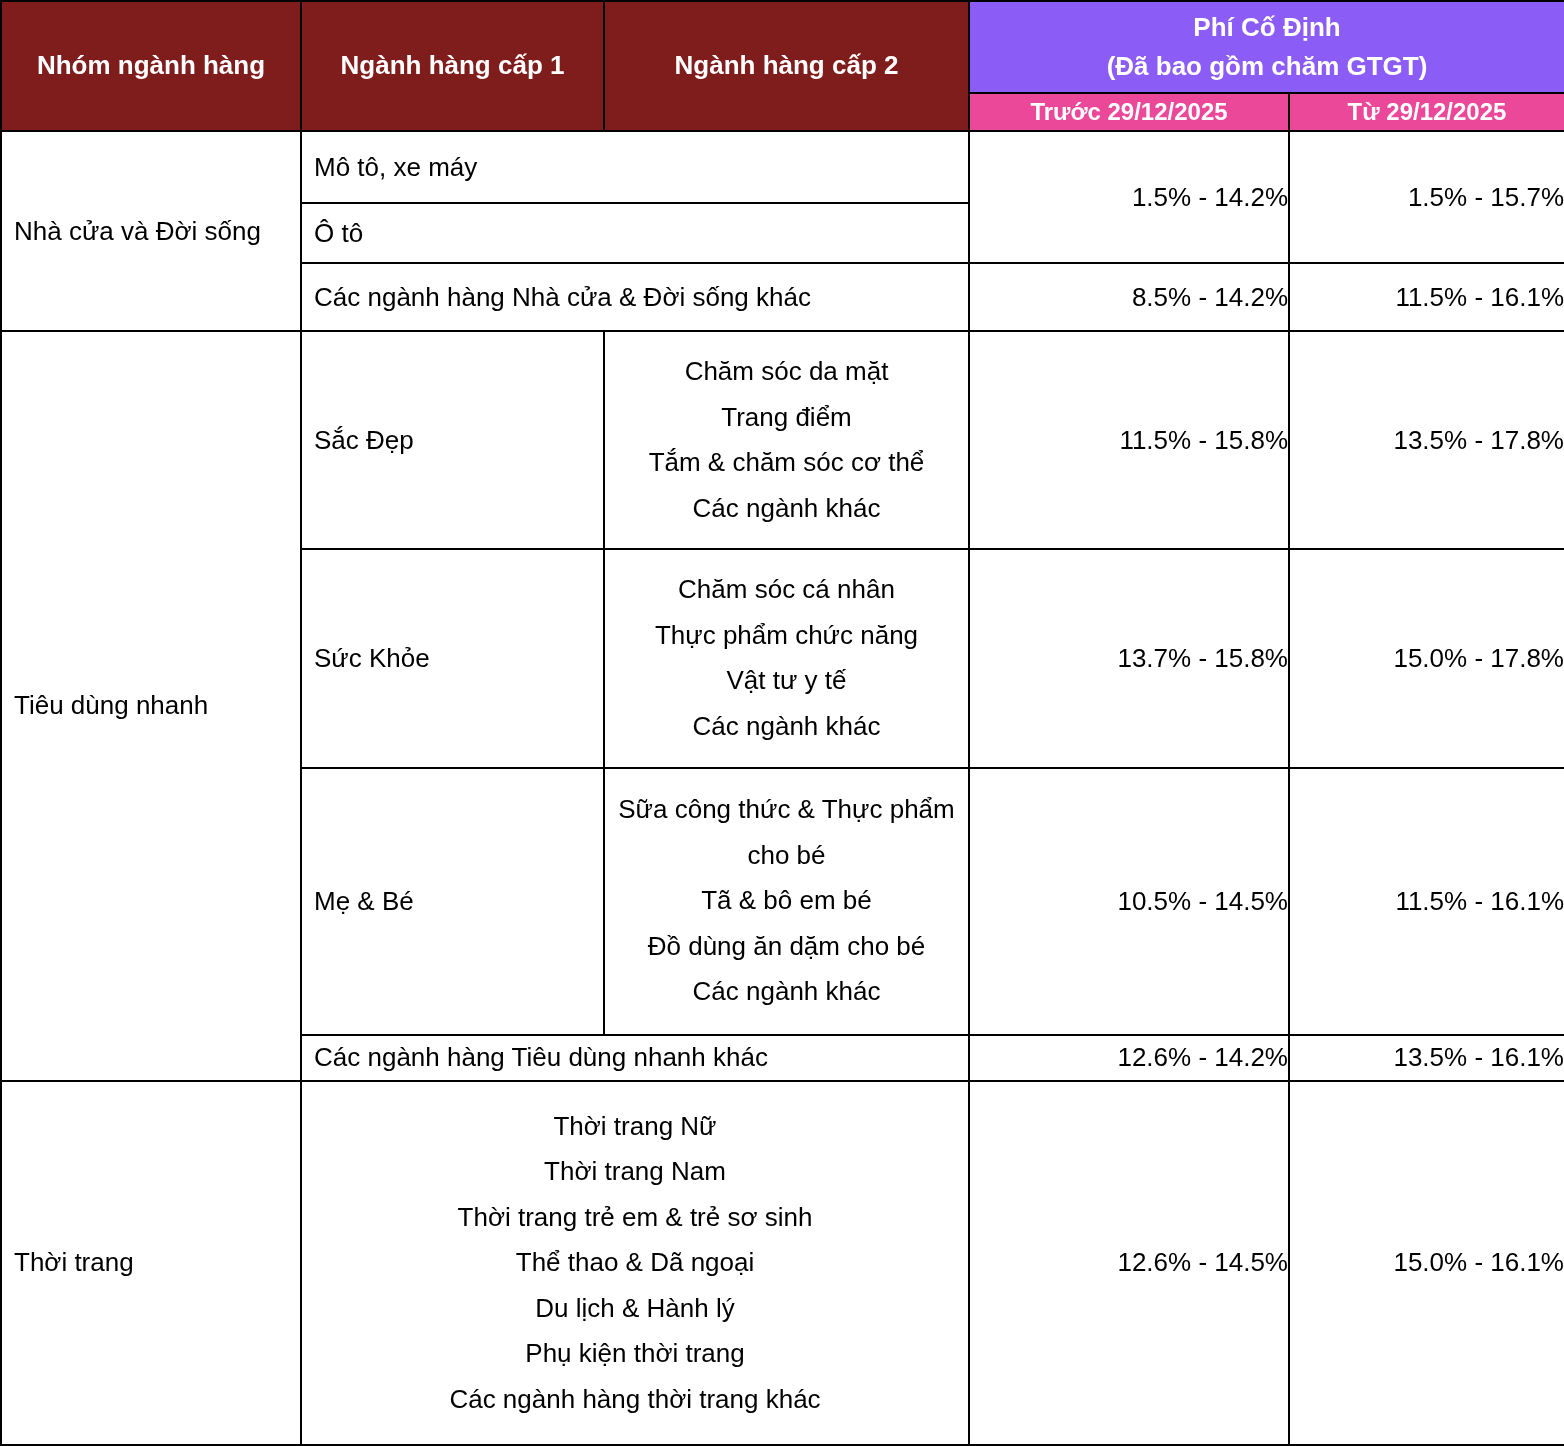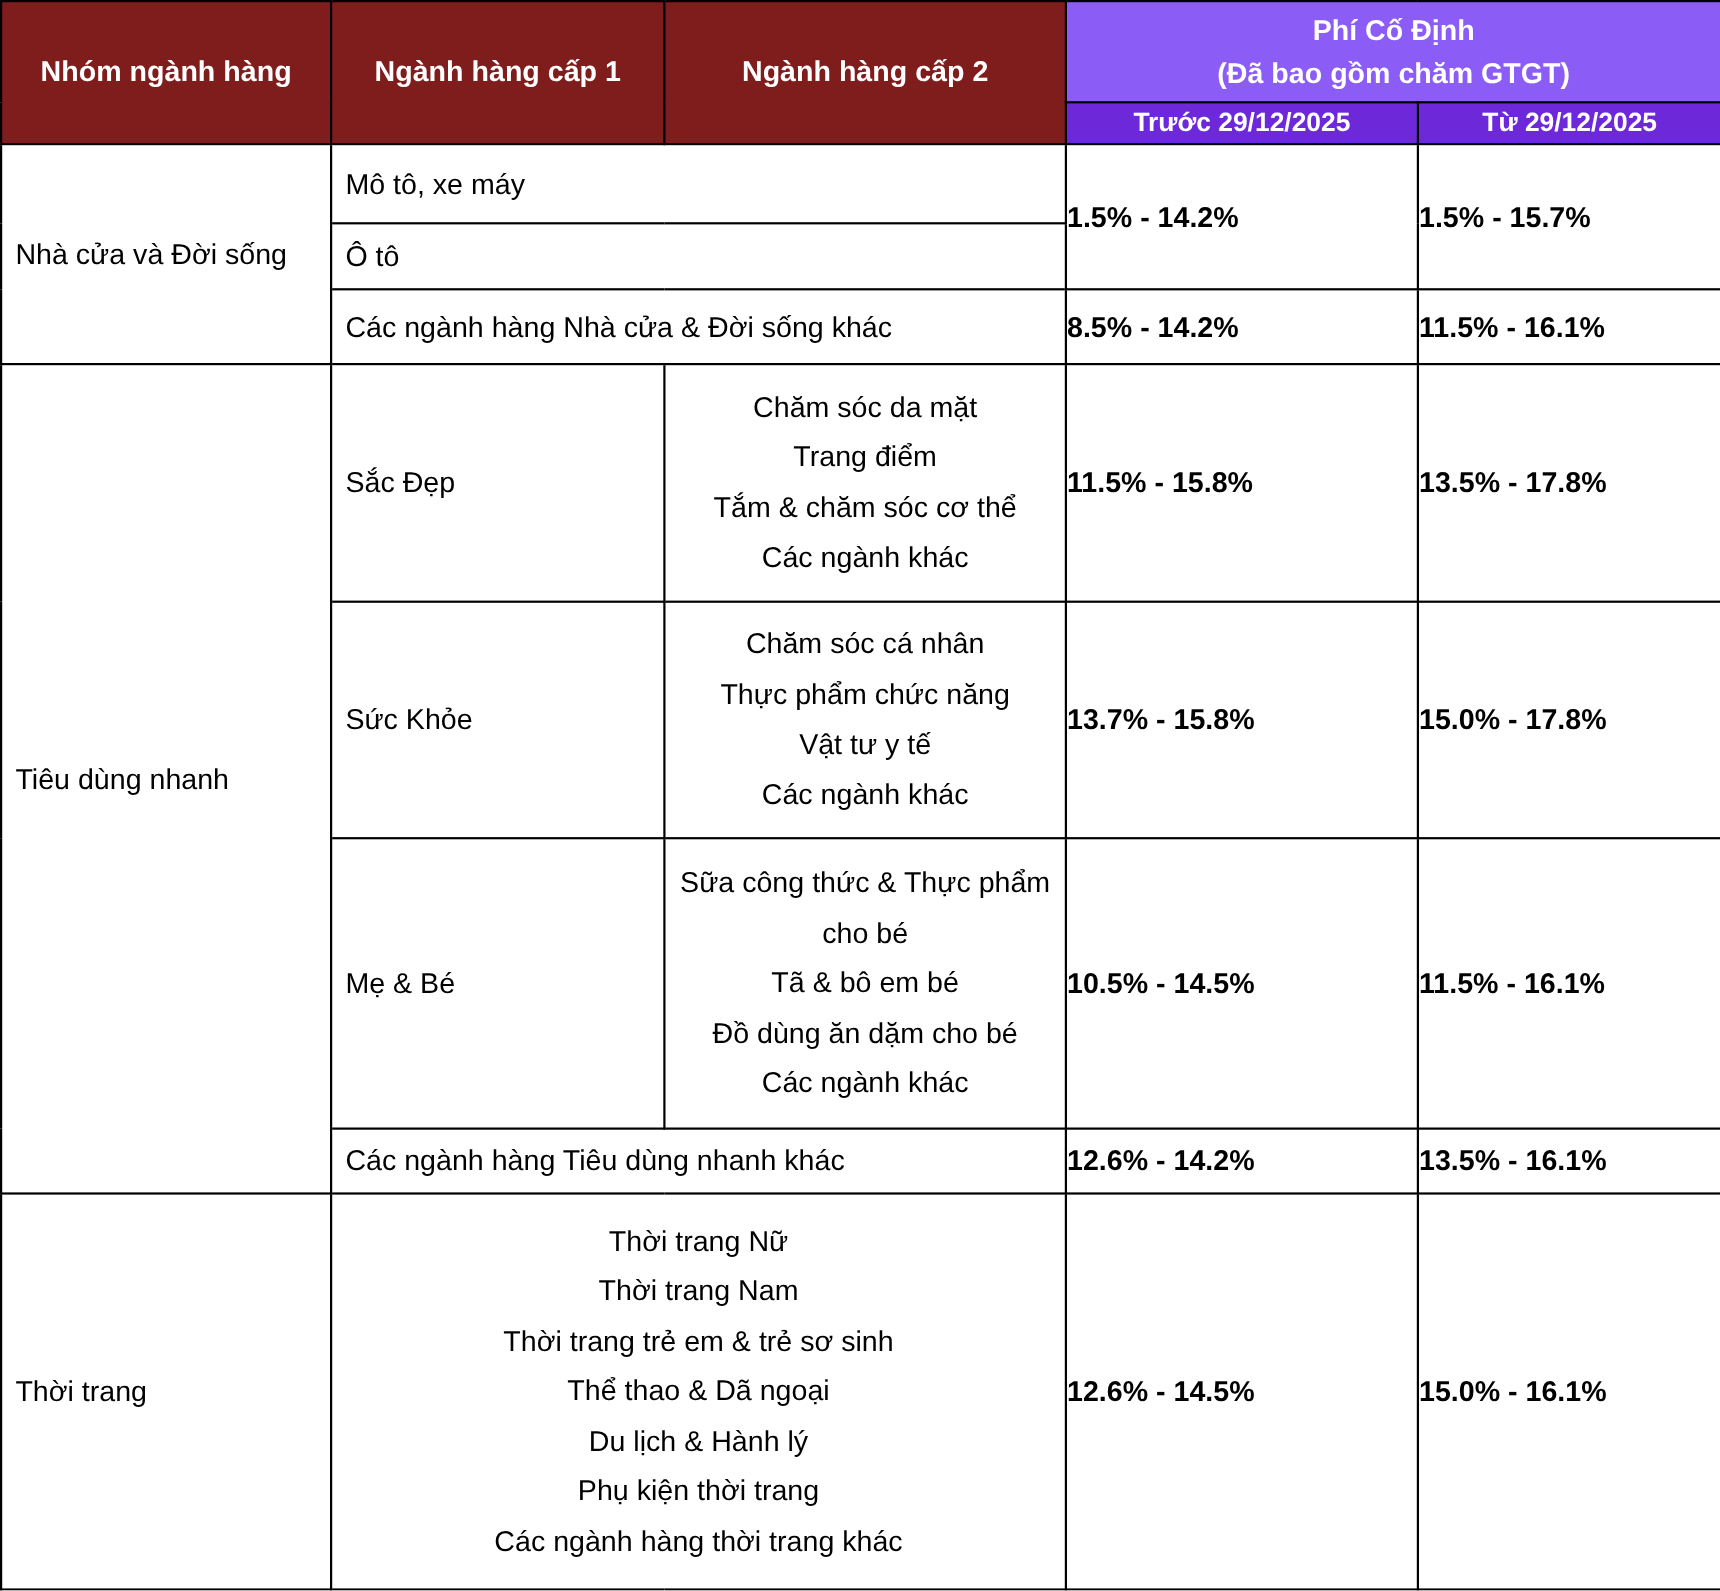--- a/index.html
+++ b/index.html
@@ -42,21 +42,21 @@
   th.hd-fee {
     background: #8b5cf6;
     color: #ffffff;
     font-weight: bold;
     font-size: 26px;
     text-align: center;
     line-height: 1.5;
     padding: 6px 6px;
   }
   th.hd-sub {
-    background: #6d28d9;
+    background: #ec4899;
     color: #ffffff;
     font-weight: bold;
     font-size: 24px;
     text-align: center;
     padding: 4px 6px;
   }
   .fee-title-l1 { display:block; }
   .fee-title-l2 { display:block; }
 
   
@@ -79,23 +79,23 @@
     color: #000000;
     text-align: left;
     padding: 10px 12px;
     vertical-align: middle;
     line-height: 1.75;
   }
   td.lv2 .line { display: block; white-space: normal; text-align: center; }
   td.pct {
     font-size: 26px;
     color: #000000;
-    text-align: left;
-    vertical-align: middle;
-    font-weight: bold;
+    text-align: right;
+    vertical-align: middle;
+    font-weight: normal;
     margin-left: 24px;
   }
 
   
   col.c-grp  { width: 300px; }
   col.c-lv1  { width: 303px; }
   col.c-lv2  { width: 365px; }
   col.c-p1   { width: 320px; }
   col.c-p2   { width: 276px; }
 </style>
@@ -170,21 +170,21 @@
       <td class="lv2">
         <span class="line">Sữa công thức &amp; Thực phẩm cho bé</span>
         <span class="line">Tã &amp; bô em bé</span>
         <span class="line">Đồ dùng ăn dặm cho bé</span>
         <span class="line">Các ngành khác</span>
       </td>
       <td class="pct">10.5% - 14.5%</td>
       <td class="pct">11.5% - 16.1%</td>
     </tr>
     <tr>
-      <td class="lv1" colspan="2" style="height:59px;">Các ngành hàng Tiêu dùng nhanh khác</td>
+      <td class="lv1" colspan="2" style="height:46px;">Các ngành hàng Tiêu dùng nhanh khác</td>
       <td class="pct">12.6% - 14.2%</td>
       <td class="pct">13.5% - 16.1%</td>
     </tr>
 
     <tr>
       <td class="grp">Thời trang</td>
       <td class="lv2" colspan="2">
         <span class="line">Thời trang Nữ</span>
         <span class="line">Thời trang Nam</span>
         <span class="line">Thời trang trẻ em &amp; trẻ sơ sinh</span>

